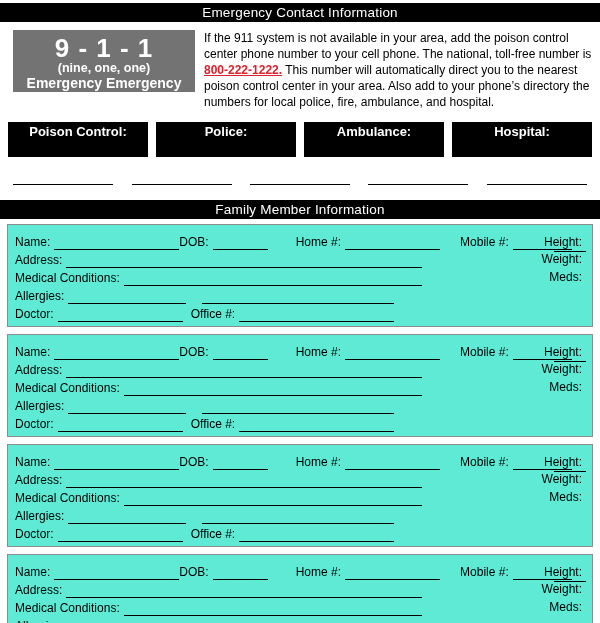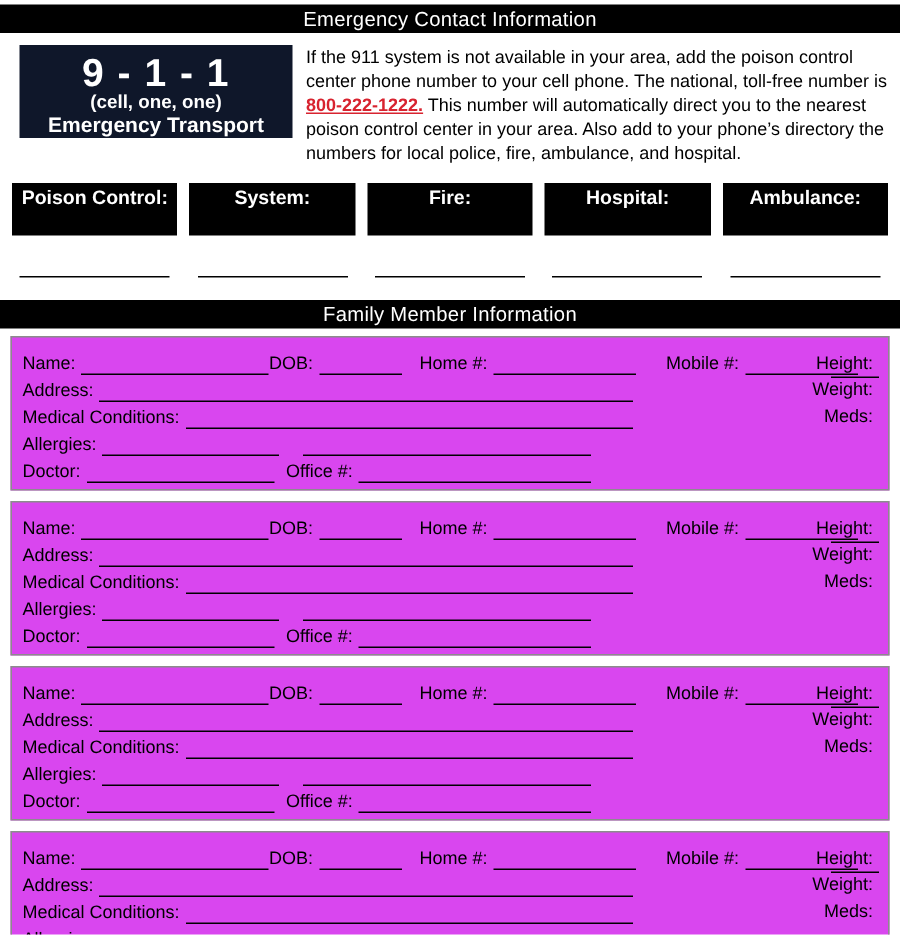--- a/index.html
+++ b/index.html
@@ -13,21 +13,21 @@
   .bar {
     background:#000; color:#fff; font-weight:normal;
     font-size:13.5px; height:19px; line-height:19px; text-align:center;
     letter-spacing:.2px;
   }
   .bar-top { margin-top:3px; }
 
   .intro-row { display:flex; gap:9px; padding:8px 6px 2px 13px; }
   .red-box {
     width:182px; min-width:182px; height:62px;
-    background:#0f172a; color:#fff; text-align:center; padding-top:4px;
+    background:#737373; color:#fff; text-align:center; padding-top:4px;
   }
   .r911 { font-size:26px; font-weight:bold; line-height:28px; letter-spacing:1px; }
   .rsub { font-size:12.5px; font-weight:bold; line-height:13px; }
   .rsys { font-size:14px; font-weight:bold; line-height:16px; }
   .intro-text { font-size:12px; line-height:15.9px; flex:1; padding-top:1px; }
   .phone { color:#d8232f; font-weight:bold;text-decoration:underline; }
 
   .contact-labels { display:flex; gap:8px; padding:0 8px; margin-top:9px; }
   .clabel {
     flex:1; background:#000; color:#fff; font-weight:bold;
@@ -35,56 +35,55 @@
   }
   .contact-lines { display:flex; gap:8px; padding:0 8px; margin-top:26px; }
   .cline { flex:1; display:flex; justify-content:center; }
   .cline > span { width:100px; height:2px; border-bottom:1.6px solid #000; display:block; }
 
   .bar-family { margin-top:15px; }
 
   .members { margin-top:5px; }
   .member {
     border:1px solid #8c8c8c; margin:0 7px 7px 7px; height:103px;
-    padding:7px 6px 0 7px; background:#d946ef;
+    padding:7px 6px 0 7px; background:#5eead4;
   }
   .frow { display:flex; align-items:flex-end; height:18px; }
   .l { font-size:12px; line-height:15px; white-space:nowrap; margin-right:4px; }
   .u { height:2px; border-bottom:1.5px solid #000; display:block; }
   .lcol { flex:1; display:flex; align-items:flex-end; min-width:0; }
   .rcol { width:158px; min-width:158px; display:flex; align-items:flex-end;flex-direction:column; }
 
   .w125 { width:125px; } .w118 { width:118px; } .w55 { width:55px; }
   .w95 { width:95px; } .w32 { width:32px; }
   .f1 { flex:1; } .ml8 { margin-left:8px; } .ml10 { }
-  .ml12 { margin-left:12px;text-align:right; } .ml16 { margin-left:16px; } .ml20 { margin-left:20px; }
+  .ml12 { margin-left:28px;text-align:right; } .ml16 { margin-left:16px; } .ml20 { margin-left:20px; }
   .mr6 { margin-right:6px; } .mr14 { margin-right:14px; } .mr34 { margin-right:34px; }
 </style>
 </head>
 <body>
 
 <div class="page">
 
   <div class="bar bar-top">Emergency Contact Information</div>
 
   <div class="intro-row">
     <div class="red-box">
       <div class="r911">9 - 1 - 1</div>
-      <div class="rsub">(cell, one, one)</div>
-      <div class="rsys">Emergency Transport Member</div>
+      <div class="rsub">(nine, one, one)</div>
+      <div class="rsys">Emergency Emergency System</div>
     </div>
     <p class="intro-text"><span>If the 911 system is not available in your area, add the poison control center phone number to your cell phone. The national, toll-free number is </span><span class="phone">800-222-1222.</span><span> This number will automatically direct you to the nearest poison control center in your area. Also add to your phone’s directory the numbers for local police, fire, ambulance, and hospital.</span></p>
   </div>
 
   <div class="contact-labels">
     <div class="clabel">Poison Control:</div>
-    <div class="clabel">System:</div>
-    <div class="clabel">Fire:</div>
+    <div class="clabel">Police:</div>
+    <div class="clabel">Ambulance:</div>
     <div class="clabel">Hospital:</div>
-    <div class="clabel">Ambulance:</div>
   </div>
 
   <div class="contact-lines">
     <div class="cline">
         <span></span>
       </div>
     <div class="cline">
         <span></span>
       </div>
     <div class="cline">

